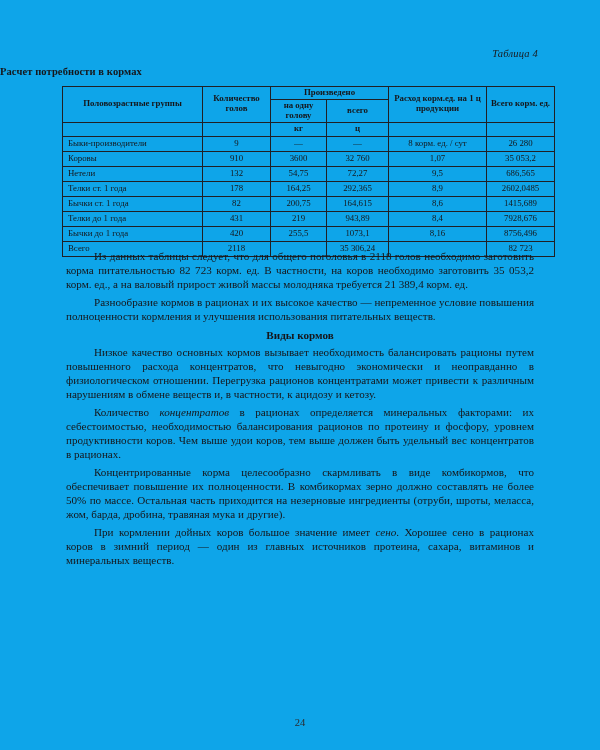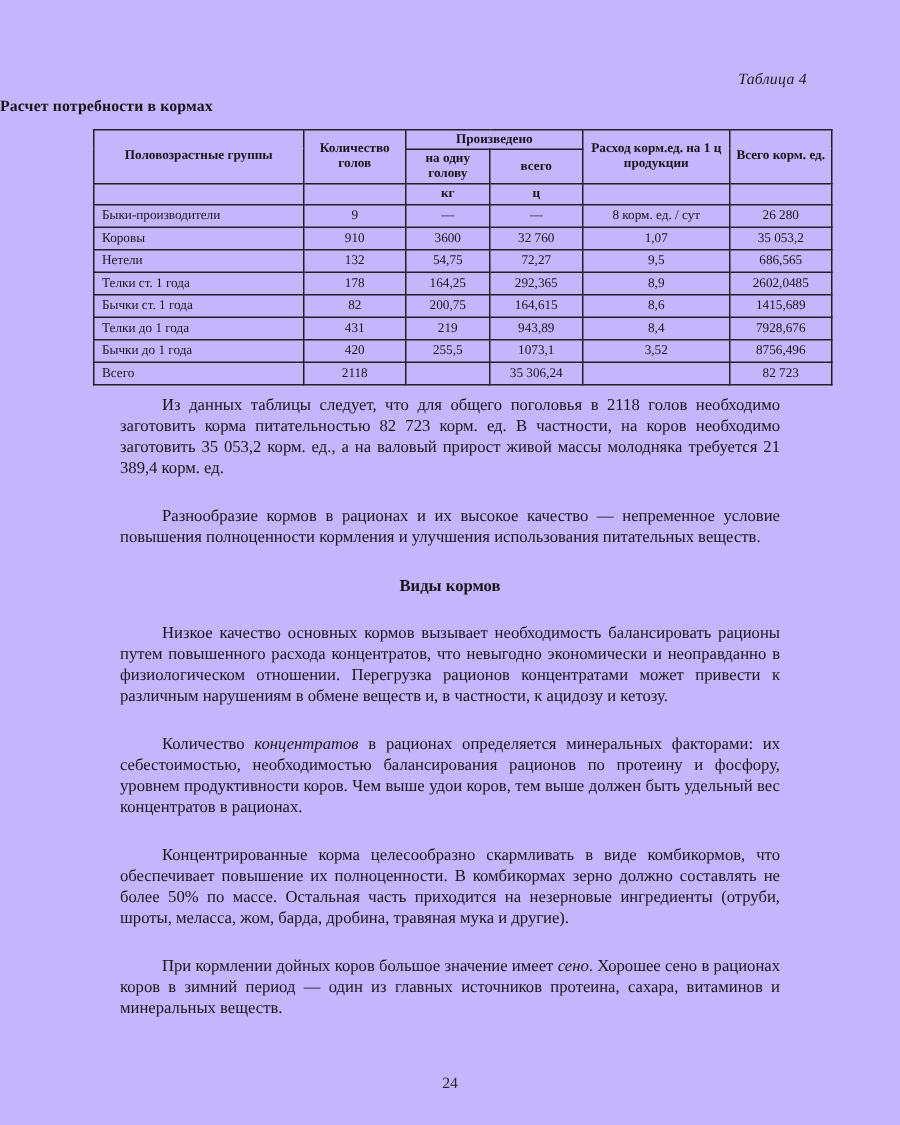--- a/index.html
+++ b/index.html
@@ -14,21 +14,21 @@
     color: #16161a;
     overflow: hidden;
     position: relative;
   }
   .page {
     position: relative;
     width: 600px;
     height: 750px;
     box-sizing: border-box;
     padding: 0;
-    background: #c4b5fd;
+    background: #0ea5e9;
   }
 
   
   .table-number {
     position: absolute;
     top: 48px;
     right: 62px;
     font-style: italic;
     font-size: 10.5px;
     letter-spacing: 0.2px;
@@ -94,21 +94,21 @@
     left: 62px;
     top: 246px;
     width: 476px;
     font-size: 11.1px;
     line-height: 1.258;
     text-align: justify;
     text-justify: inter-word;
     hyphens: manual;
   }
   .body-text p {
-    margin: 18px;
+    margin: 4px;
     text-indent: 28px;
   }
   .section-head {
     margin: 0;
     text-indent: 0 !important;
     text-align: center;
     font-weight: bold;
     font-size: 11.1px;
     line-height: 1.32;
   }
@@ -211,21 +211,21 @@
         <td>219</td>
         <td>943,89</td>
         <td>8,4</td>
         <td>7928,676</td>
       </tr>
       <tr>
         <td class="rowhead">Бычки до 1 года</td>
         <td>420</td>
         <td>255,5</td>
         <td>1073,1</td>
-        <td>3,52</td>
+        <td>8,16</td>
         <td>8756,496</td>
       </tr>
       <tr>
         <td class="rowhead">Всего</td>
         <td>2118</td>
         <td></td>
         <td>35 306,24</td>
         <td></td>
         <td>82 723</td>
       </tr>

